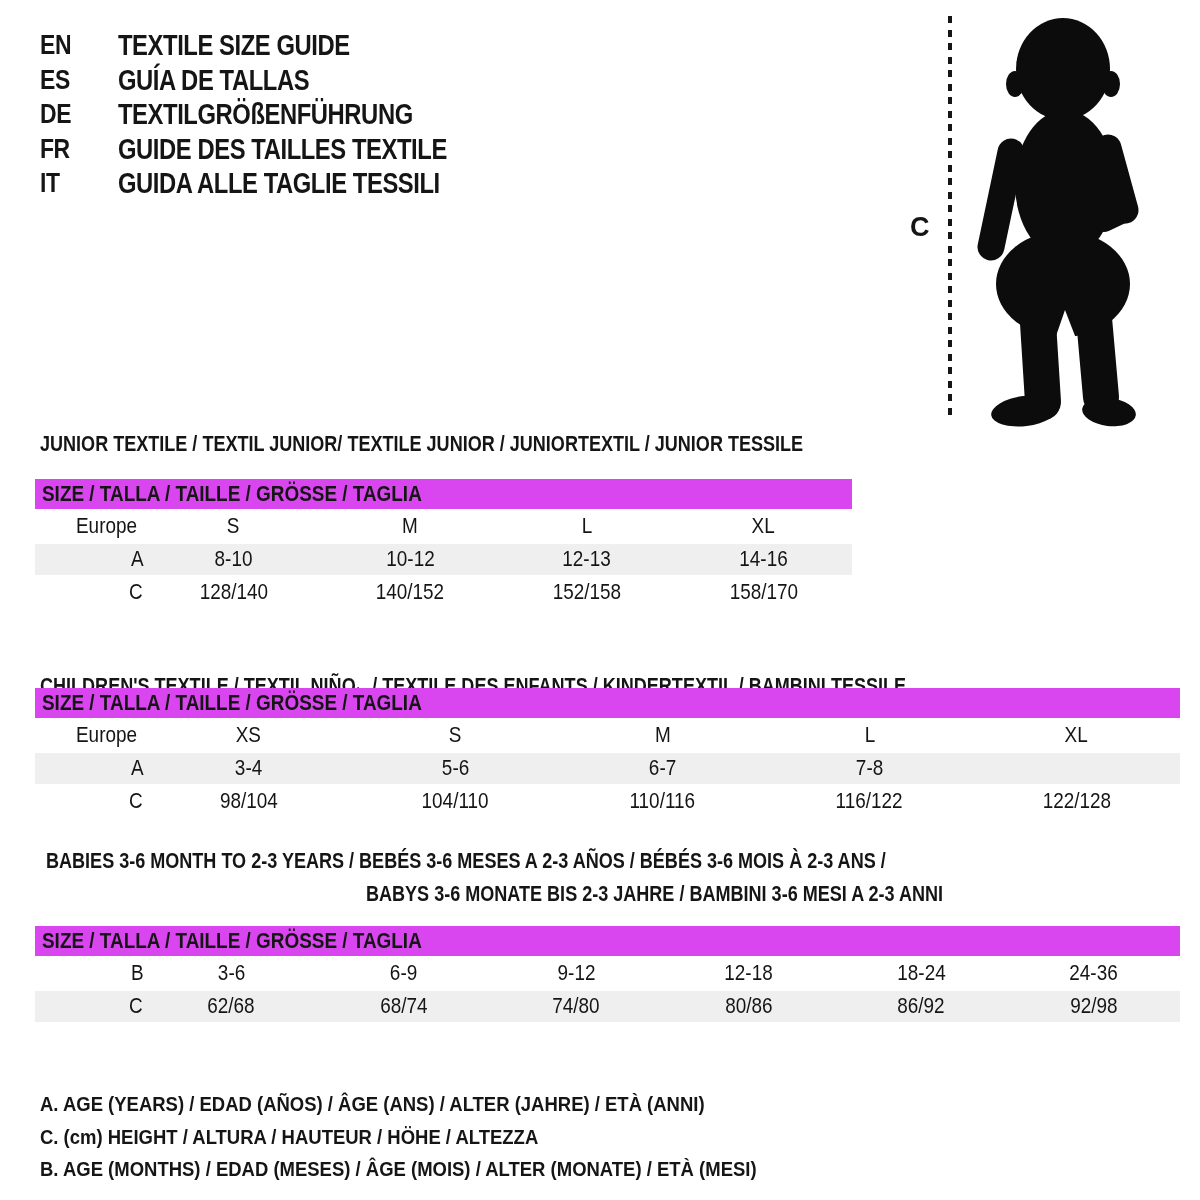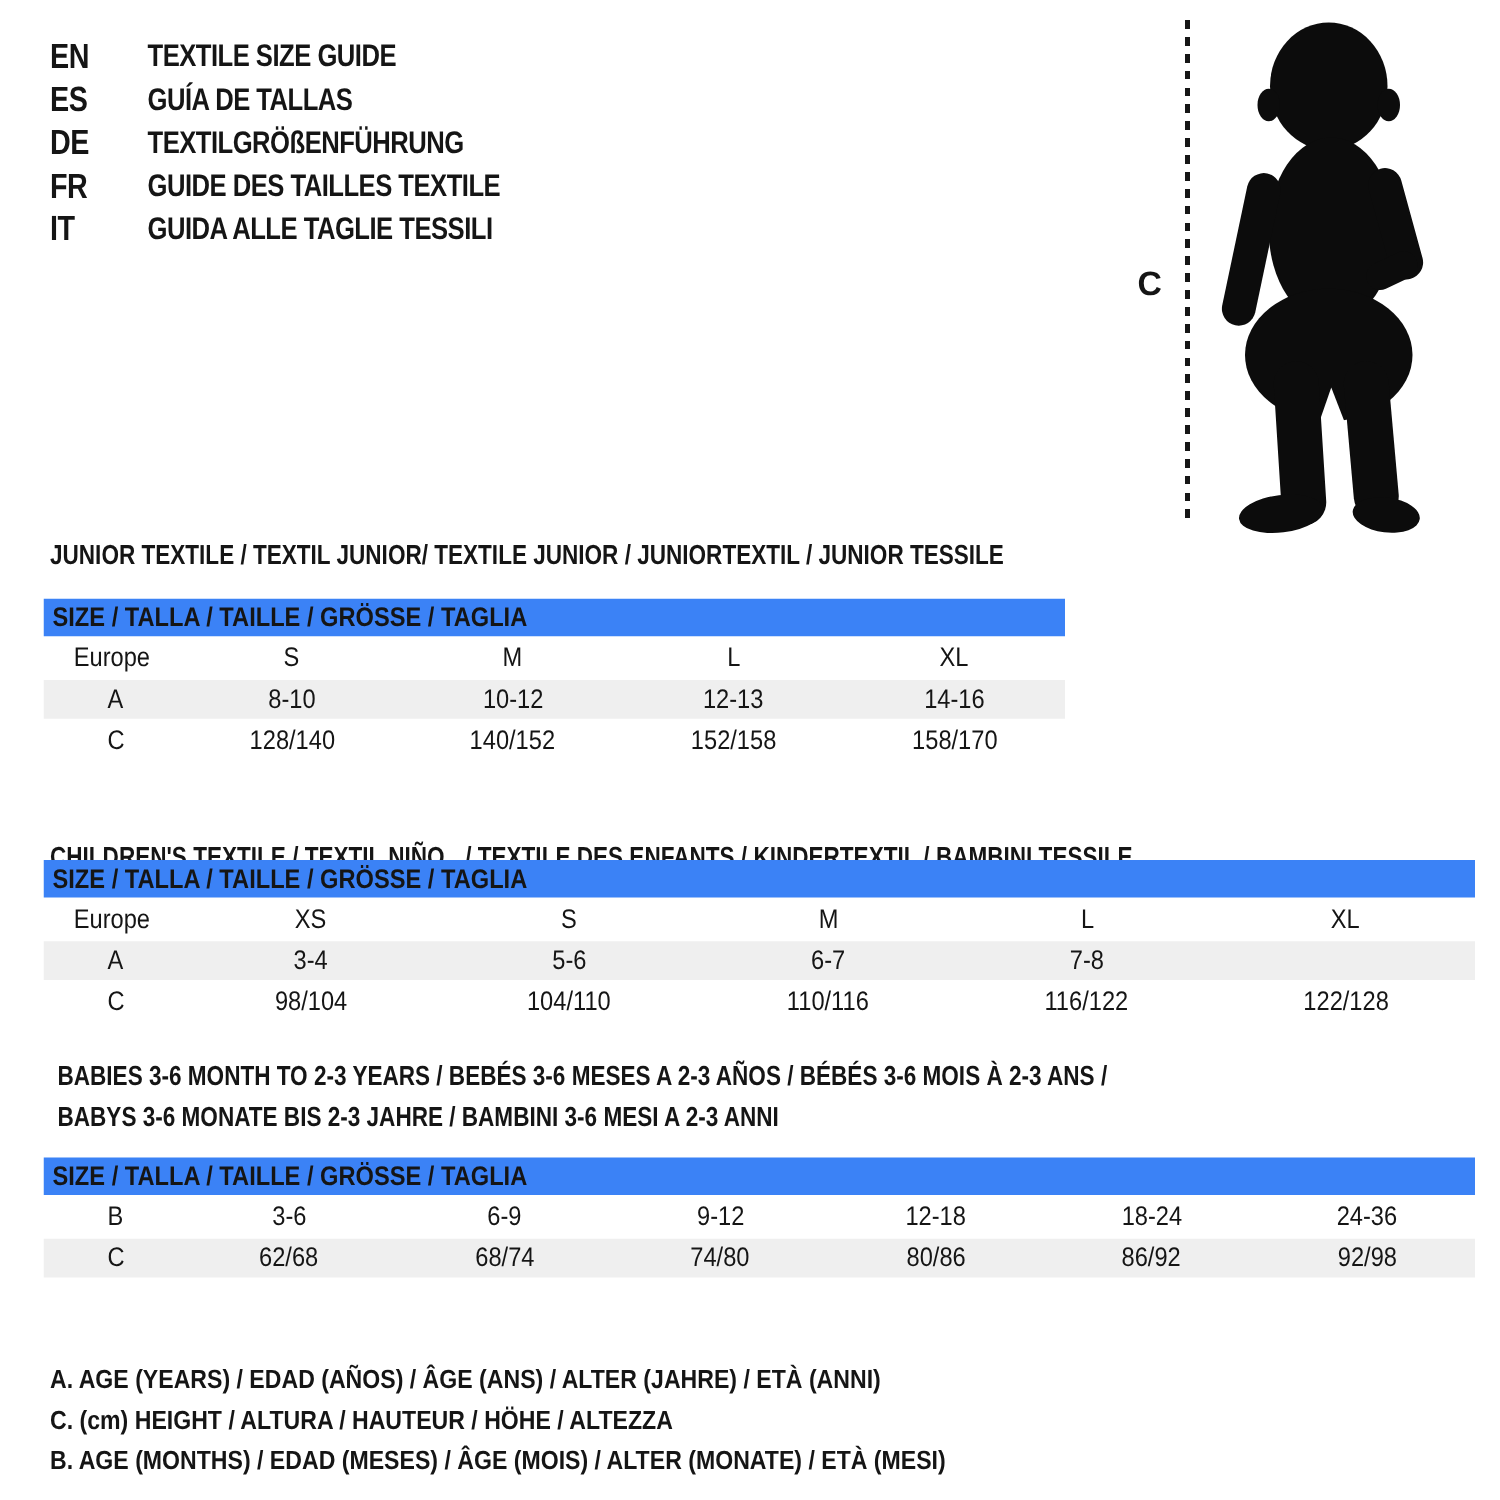--- a/index.html
+++ b/index.html
@@ -8,51 +8,51 @@
     font-family:"Liberation Sans",sans-serif;color:#151515;
   }
   .cond{display:inline-block;transform:scaleX(0.82);transform-origin:left center;white-space:nowrap;}
   .cond88{display:inline-block;transform:scaleX(0.88);transform-origin:left center;white-space:nowrap;}
 
   
   .lang-block{position:absolute;left:40px;top:28px;}
   .lang-row{display:flex;height:34.6px;line-height:34.6px;}
   .lang-code{width:78px;font-weight:700;font-size:28px;}
   .lang-code .cond, .lang-title .cond{letter-spacing:-0.5px;}
-  .lang-title{font-weight:700;font-size:25px;text-decoration:underline;}
+  .lang-title{font-weight:700;font-size:29px;text-decoration:underline;}
 
   
   .measure-line{
     position:absolute;left:948px;top:16px;width:3.5px;height:400px;
     background:repeating-linear-gradient(to bottom,#161616 0px,#161616 7px,transparent 7px,transparent 13.5px);
   }
   .measure-label{position:absolute;left:910px;top:212px;font-size:27px;font-weight:700;}
   .silhouette{position:absolute;left:962px;top:12px;}
 
   
-  .sec-title{position:absolute;margin:0;font-size:22px;font-weight:700;white-space:nowrap;}
+  .sec-title{position:absolute;margin:0;font-size:22px;font-weight:700;white-space:nowrap;text-align:right;}
   .sec-title .sub{font-size:14px;vertical-align:-5px;}
   #junior-title{left:40px;top:431px;}
   #children-title{left:40px;top:673px;}
   #babies-title{left:46px;top:845px;line-height:32.5px;}
 
   
   .size-table{position:absolute;}
   #junior-table{left:35px;top:479px;width:817px;}
   #children-table{left:35px;top:688px;width:1145px;}
   #babies-table{left:35px;top:926px;width:1145px;}
   .t-head{
-    height:30px;line-height:30px;background:#3b82f6;
+    height:30px;line-height:30px;background:#d946ef;
     font-size:21.5px;font-weight:700;padding-left:7px;box-sizing:border-box;
   }
   .t-row{display:grid;height:31px;line-height:31px;margin-top:2px;font-size:21.5px;font-weight:400;}
   .size-table .t-row:nth-child(3){background:#efefef;}
   .t-cell{text-align:center;overflow:visible;}
   .t-cell .cond88{transform-origin:center center;}
-  .t-label{text-align:center;padding-left:7px;}
+  .t-label{text-align:right;padding-left:7px;}
   .t-label .cond88{transform-origin:left center;}
 
   
   .legend{position:absolute;left:40px;top:1068px;margin-top:20px;}
   .legend-line{height:32.5px;line-height:32.5px;font-size:21px;font-weight:700;white-space:nowrap;}
 </style>
 </head>
 <body>
 
 <div class="page">

